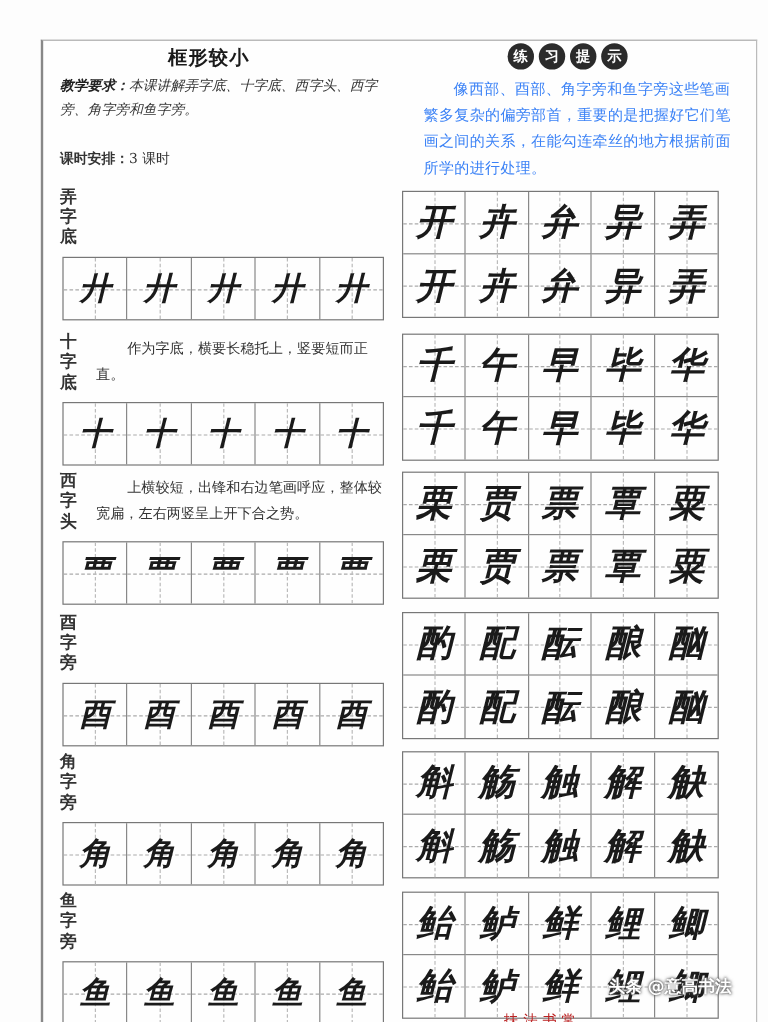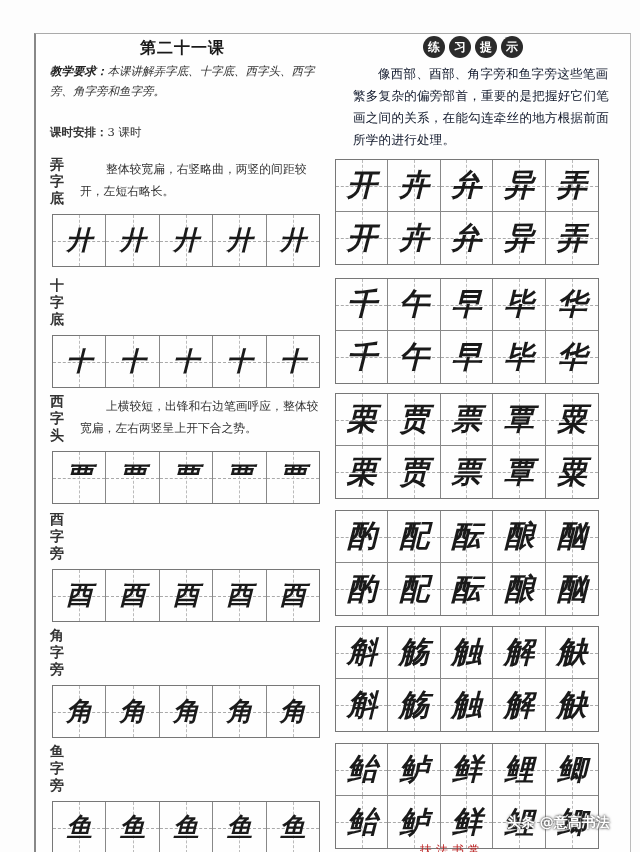--- a/index.html
+++ b/index.html
@@ -28,21 +28,21 @@
     .sched .lbl { font-weight: bold; font-family: "DejaVu Sans", "Liberation Sans", sans-serif; }
 
     .tips-badges { position: absolute; left: 423px; top: 36px; display: flex; gap: 4px; }
     .badge {
       width: 22px; height: 22px; border-radius: 50%; background: #2b2b2b; color: #fff;
       font-size: 12px; font-weight: bold; display: flex; align-items: center; justify-content: center;
       font-family: "DejaVu Sans", "Liberation Sans", sans-serif;
     }
     .tips-text {
       position: absolute; left: 353px; top: 63px; width: 262px; font-size: 12.5px; line-height: 22px;
-      color: #0f172a; text-indent: 2em; letter-spacing: 0.3px;
+      color: #3b82f6; text-indent: 2em; letter-spacing: 0.3px;
     }
 
     .section { position: absolute; left: 50px; width: 570px; height: 115px; }
     .sec-label {
       position: absolute; left: 0; top: 0; width: 18px; font-size: 14px; line-height: 17px;
       font-family: "DejaVu Sans", "Liberation Sans", sans-serif; font-weight: bold; color: #333;
     }
     .sec-label span { display: block; }
     .sec-desc {
       position: absolute; left: 30px; top: 2px; width: 250px; font-size: 11.8px; line-height: 22px;
@@ -84,21 +84,21 @@
     }
     .footer-frag {
       position: absolute; left: 420px; top: 842px; font-size: 12px; color: #b22; letter-spacing: 4px;
     }
   </style>
 </head>
 <body>
 
 <div class="page"></div>
 
-<div class="lesson-title">第二十一课</div>
+<div class="lesson-title">框形较小</div>
 <div class="req">
   <span class="lbl">教学要求：</span><span>本课讲解弄字底、十字底、西字头、西字旁、角字旁和鱼字旁。</span>
 </div>
 <div class="sched">
   <span class="lbl">课时安排：</span><span>3 课时</span>
 </div>
 
 <div class="tips-badges">
   <div class="badge">练</div>
   <div class="badge">习</div>
@@ -106,21 +106,20 @@
   <div class="badge">示</div>
 </div>
 <div class="tips-text">像西部、酉部、角字旁和鱼字旁这些笔画繁多复杂的偏旁部首，重要的是把握好它们笔画之间的关系，在能勾连牵丝的地方根据前面所学的进行处理。</div>
 
 <div class="section" style="top:156px;">
   <div class="sec-label">
     <span>弄</span>
       <span>字</span>
       <span>底</span>
   </div>
-  <div class="sec-desc">整体较宽扁，右竖略曲，两竖的间距较开，左短右略长。</div>
   <div class="model-row">
     <div class="cell">
         <span class="glyph">廾</span>
       </div>
     <div class="cell">
         <span class="glyph">廾</span>
       </div>
     <div class="cell">
         <span class="glyph">廾</span>
       </div>
@@ -164,20 +163,21 @@
       <span class="glyph">弄</span>
     </div>
 </div>
 
 <div class="section" style="top:277px;">
   <div class="sec-label">
     <span>十</span>
       <span>字</span>
       <span>底</span>
   </div>
+  <div class="sec-desc">作为字底，横要长稳托上，竖要短而正直。</div>
   <div class="model-row">
     <div class="cell">
         <span class="glyph">十</span>
       </div>
     <div class="cell">
         <span class="glyph">十</span>
       </div>
     <div class="cell">
         <span class="glyph">十</span>
       </div>

